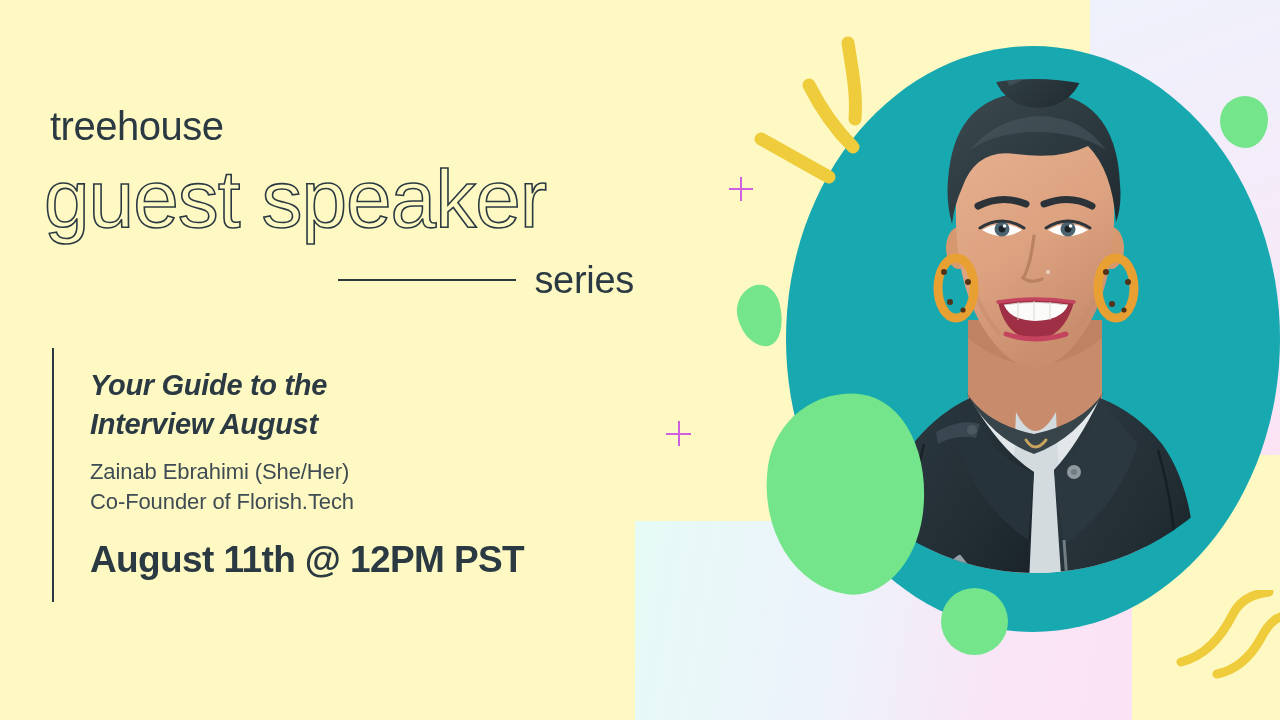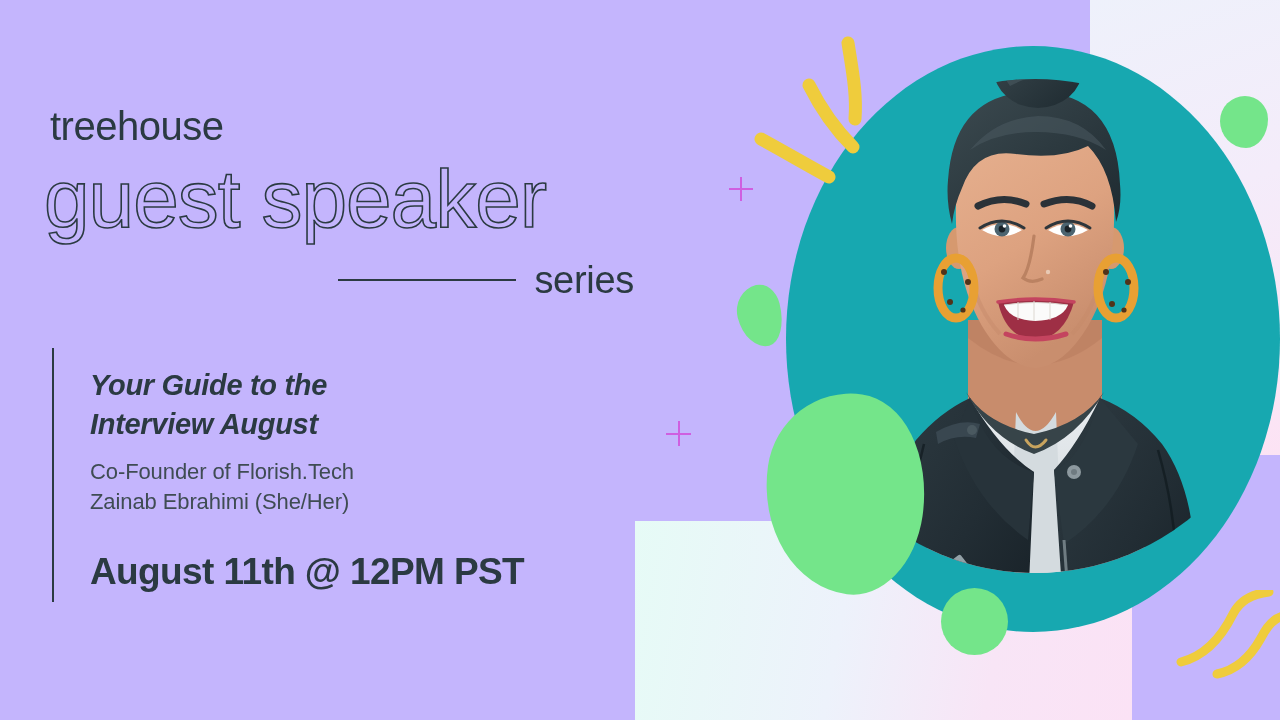--- a/index.html
+++ b/index.html
@@ -2,21 +2,21 @@
 <html><head>
 <meta charset="utf-8">
 <style>
   html,body{margin:0;padding:0;}
   body{
     width:1280px;height:720px;overflow:hidden;
     background:#ffffff;
     font-family:"Liberation Sans", sans-serif;
     position:relative;
   }
-  #stage{position:absolute;inset:0;width:1280px;height:720px;overflow:hidden;background:#c4b5fd;}
+  #stage{position:absolute;inset:0;width:1280px;height:720px;overflow:hidden;background:#fef9c3;}
 
   
   .panel{position:absolute;}
   #panel-topright{
     left:1090px;top:0;width:190px;height:455px;
     background:linear-gradient(160deg,#eef1fb 0%,#f4ecfa 45%,#fce3f4 100%);
   }
   #panel-bottom{
     left:635px;top:521px;width:497px;height:199px;
     background:linear-gradient(100deg,#e6fbf6 0%,#edf2fb 42%,#f8e5f6 72%,#fbe2f5 100%);
@@ -103,21 +103,21 @@
   #talk-title{
     font-size:29px;line-height:1.33;font-weight:600;color:#2b3a42;
     letter-spacing:-0.3px;margin:0 0 14px 0;font-style:italic;
   }
   #speaker-name,#speaker-role{
     font-size:22px;line-height:1.36;font-weight:400;color:#3f4c53;
     letter-spacing:-0.1px;margin:0;
   }
   #date-line{
     font-size:37px;line-height:1;font-weight:700;color:#2b3a42;
-    letter-spacing:-0.6px;margin:36px 0 0 0;white-space:nowrap;
+    letter-spacing:-0.6px;margin:24px 0 0 0;white-space:nowrap;
   }
 </style>
 </head>
 <body>
 
 <div id="stage">
 
   <div class="panel" id="panel-topright"></div>
   <div class="panel" id="panel-bottom"></div>
 
@@ -273,19 +273,19 @@
 
     <div id="headline-outline">guest speaker</div>
 
     <div id="accent-bar"></div>
 
     <div id="detail-block">
       <div id="talk-title">
         <div>Your Guide to the</div>
         <div>Interview August</div>
       </div>
+      <p id="speaker-name">Zainab Ebrahimi (She/Her)</p>
       <p id="speaker-role">Co-Founder of Florish.Tech</p>
-      <p id="speaker-name">Zainab Ebrahimi (She/Her)</p>
       <p id="date-line">August 11th @ 12PM PST</p>
     </div>
 
   </div>
 </div>
 
 </body></html>

